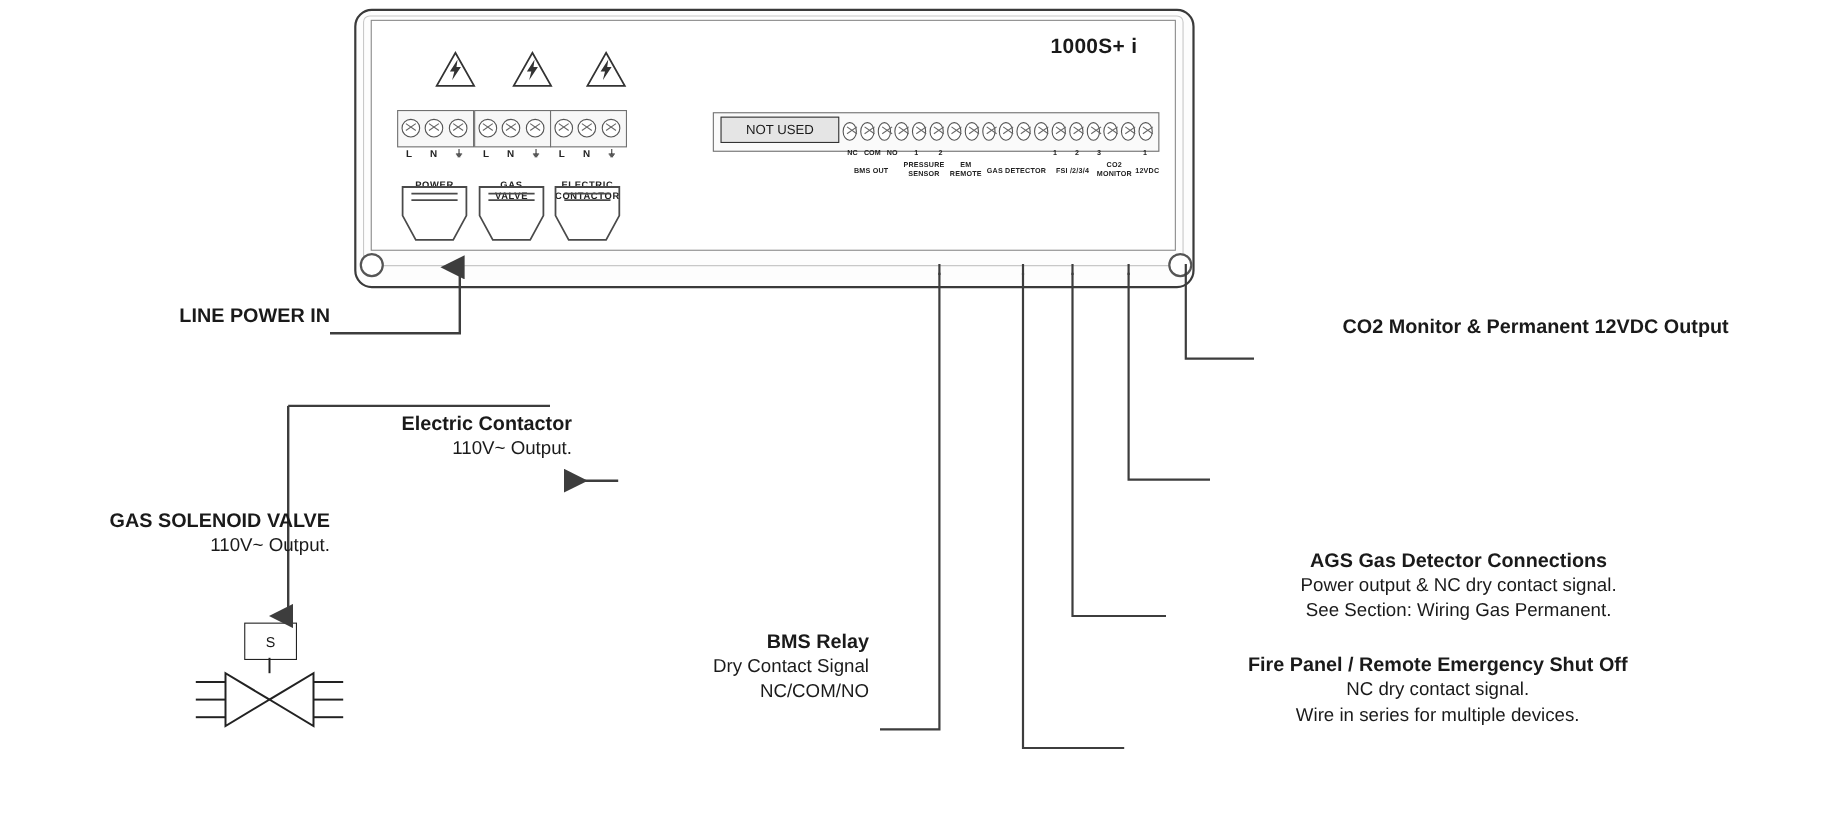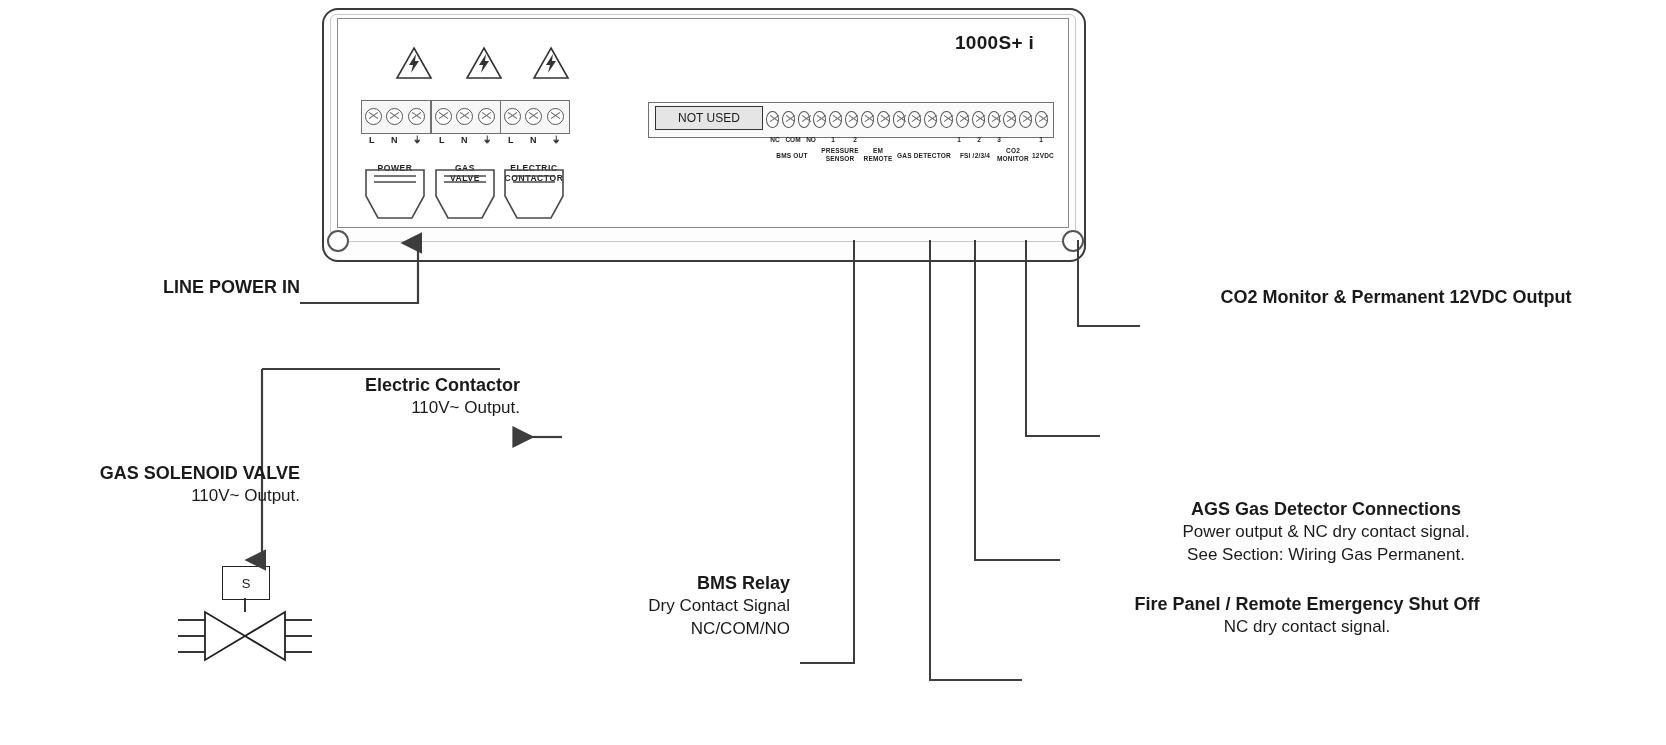--- a/index.html
+++ b/index.html
@@ -315,15 +315,16 @@
 
   <div class="callout left" style="left:1066px;top:483px;width:520px;margin-top:15px;">
     <div class="t1">AGS Gas Detector Connections</div>
     <div class="t2">Power output &amp; NC dry contact signal.</div>
     <div class="t2">See Section: Wiring Gas Permanent.</div>
   </div>
 
   <div class="callout left" style="left:1026px;top:593px;width:540px;margin-left:11px;">
     <div class="t1">Fire Panel / Remote Emergency Shut Off</div>
     <div class="t2">NC dry contact signal.</div>
+    <div class="t2">Wire in series for multiple devices.</div>
   </div>
 
 </div>
 
 </body></html>

